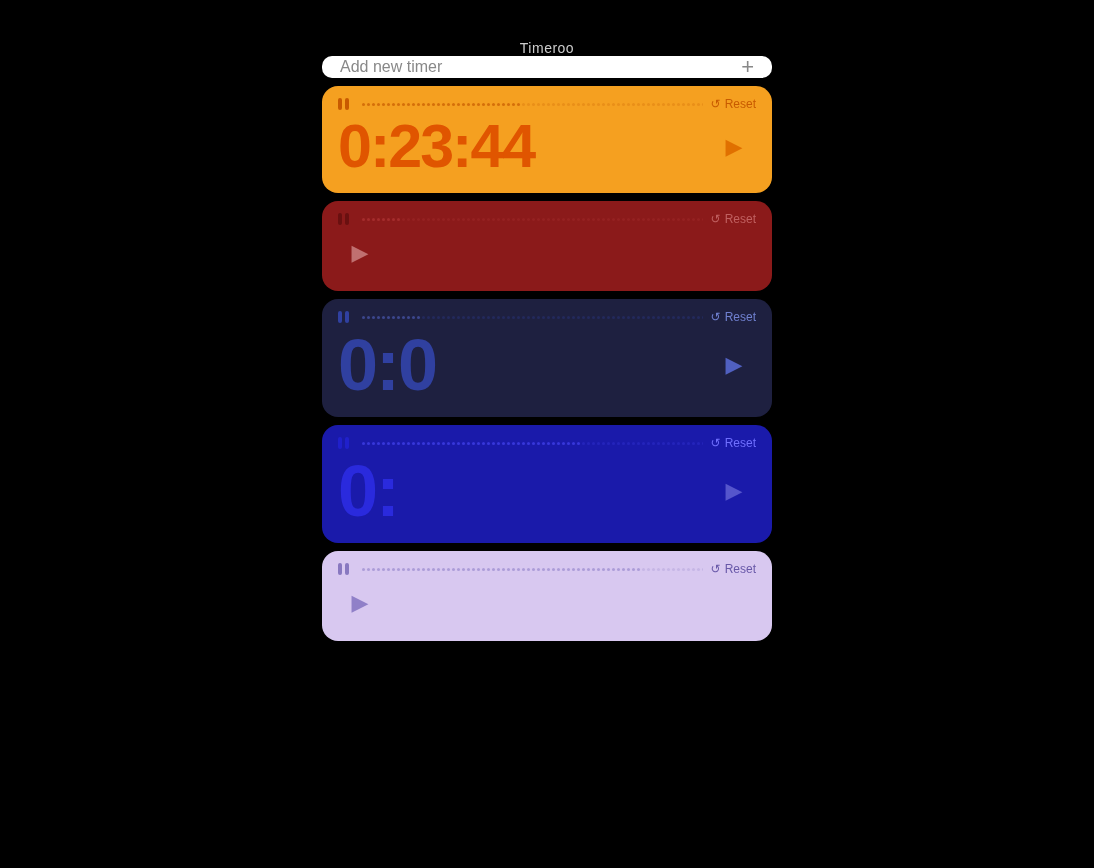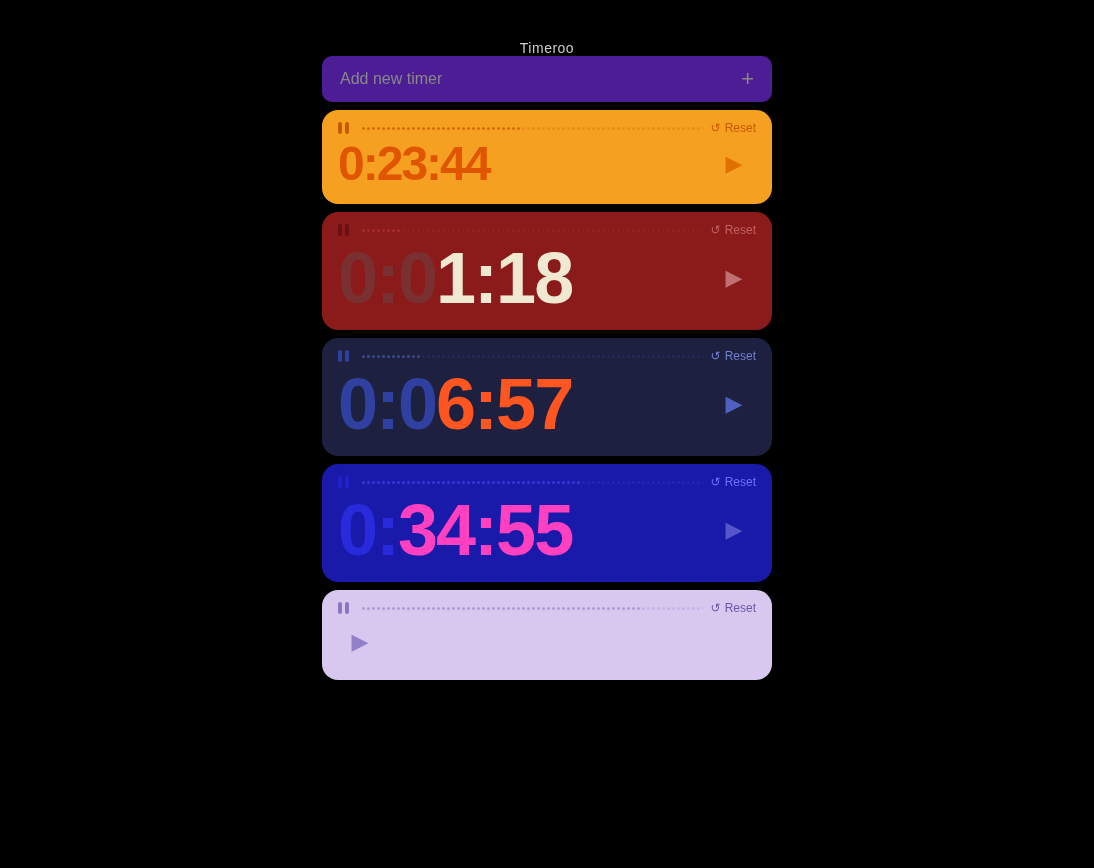--- a/index.html
+++ b/index.html
@@ -21,23 +21,23 @@
     }
 
     .main-container {
       width: 450px;
       display: flex;
       flex-direction: column;
       gap: 0;
     }
 
     .add-timer-bar {
-      background: #4c1d95;
+      background: #ffffff;
       border-radius: 10px;
-      padding: 12px 18px;
+      padding: 0 18px;
       display: flex;
       align-items: center;
       justify-content: space-between;
       margin-bottom: 8px;
       cursor: pointer;
     }
 
     .add-timer-text {
       color: #888;
       font-size: 16px;
@@ -93,21 +93,21 @@
       font-size: 12px;
     }
 
     .timer-body {
       display: flex;
       align-items: center;
       justify-content: space-between;
     }
 
     .timer-display {
-      font-size: 48px;
+      font-size: 61px;
       font-weight: 700;
       letter-spacing: -2px;
       line-height: 1;
     }
 
     .timer-play-btn {
       width: 44px;
       height: 44px;
       display: flex;
       align-items: center;
@@ -378,24 +378,20 @@
           <div class="dot dot-empty"></div>
           <div class="dot dot-empty"></div>
           <div class="dot dot-empty"></div>
         </div>
       <div class="timer-reset-btn">
         <span class="timer-reset-icon">↺</span>
         <span>Reset</span>
       </div>
     </div>
     <div class="timer-body">
-      <div class="mixed-display">
-        <span class="timer-display-dim">0:0</span>
-          <span class="timer-display-main">1:18</span>
-      </div>
       <div class="timer-play-btn">▶</div>
     </div>
   </div>
 
   <div class="timer-card timer-3">
     <div class="timer-top-bar">
       <div class="timer-pause-icon">
         <div class="bar"></div>
         <div class="bar"></div>
       </div>
@@ -471,21 +467,20 @@
           <div class="dot dot-empty"></div>
         </div>
       <div class="timer-reset-btn">
         <span class="timer-reset-icon">↺</span>
         <span>Reset</span>
       </div>
     </div>
     <div class="timer-body">
       <div class="mixed-display">
         <span class="timer-display-dim">0:0</span>
-          <span class="timer-display-main">6:57</span>
       </div>
       <div class="timer-play-btn">▶</div>
     </div>
   </div>
 
   <div class="timer-card timer-4">
     <div class="timer-top-bar">
       <div class="timer-pause-icon">
         <div class="bar"></div>
         <div class="bar"></div>
@@ -562,21 +557,20 @@
           <div class="dot dot-empty"></div>
         </div>
       <div class="timer-reset-btn">
         <span class="timer-reset-icon">↺</span>
         <span>Reset</span>
       </div>
     </div>
     <div class="timer-body">
       <div class="mixed-display">
         <span class="timer-display-dim">0:</span>
-          <span class="timer-display-main">34:55</span>
       </div>
       <div class="timer-play-btn">▶</div>
     </div>
   </div>
 
   <div class="timer-card timer-5">
     <div class="timer-top-bar">
       <div class="timer-pause-icon">
         <div class="bar"></div>
         <div class="bar"></div>

